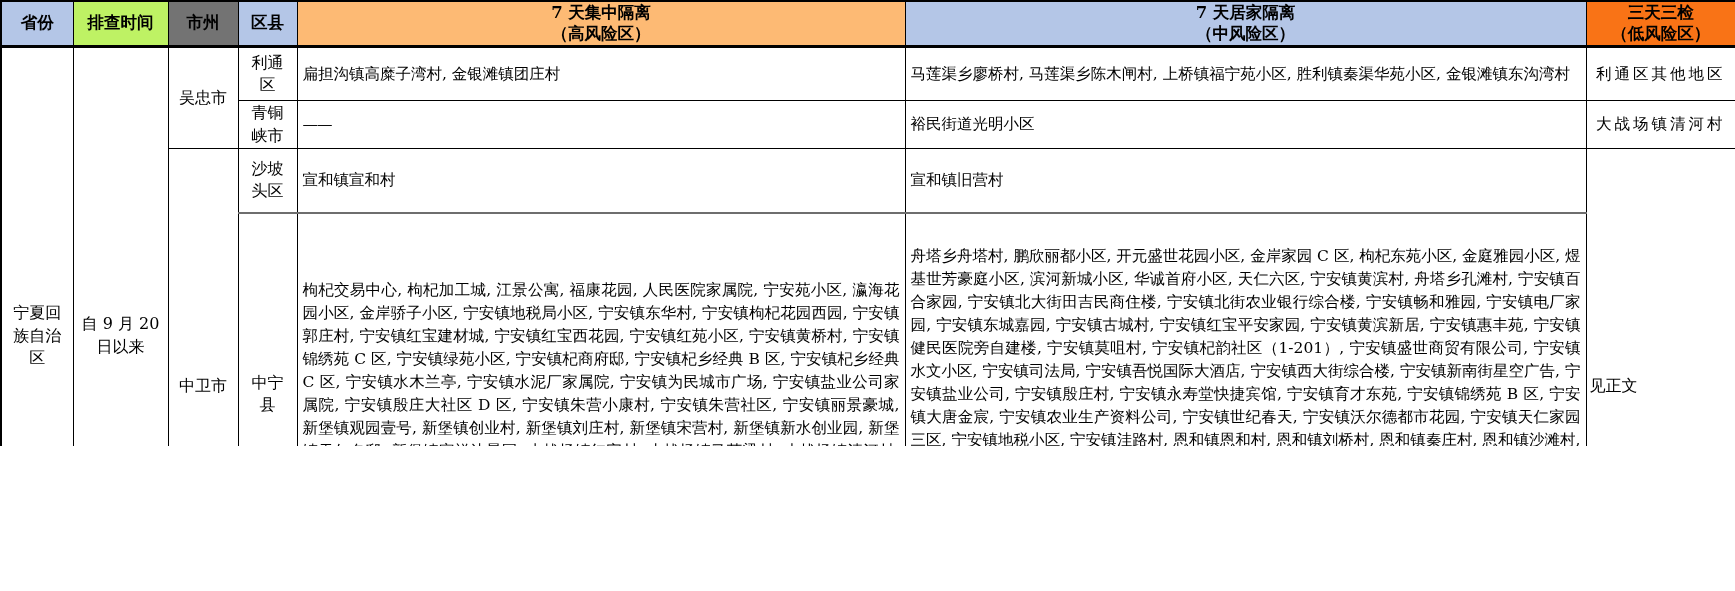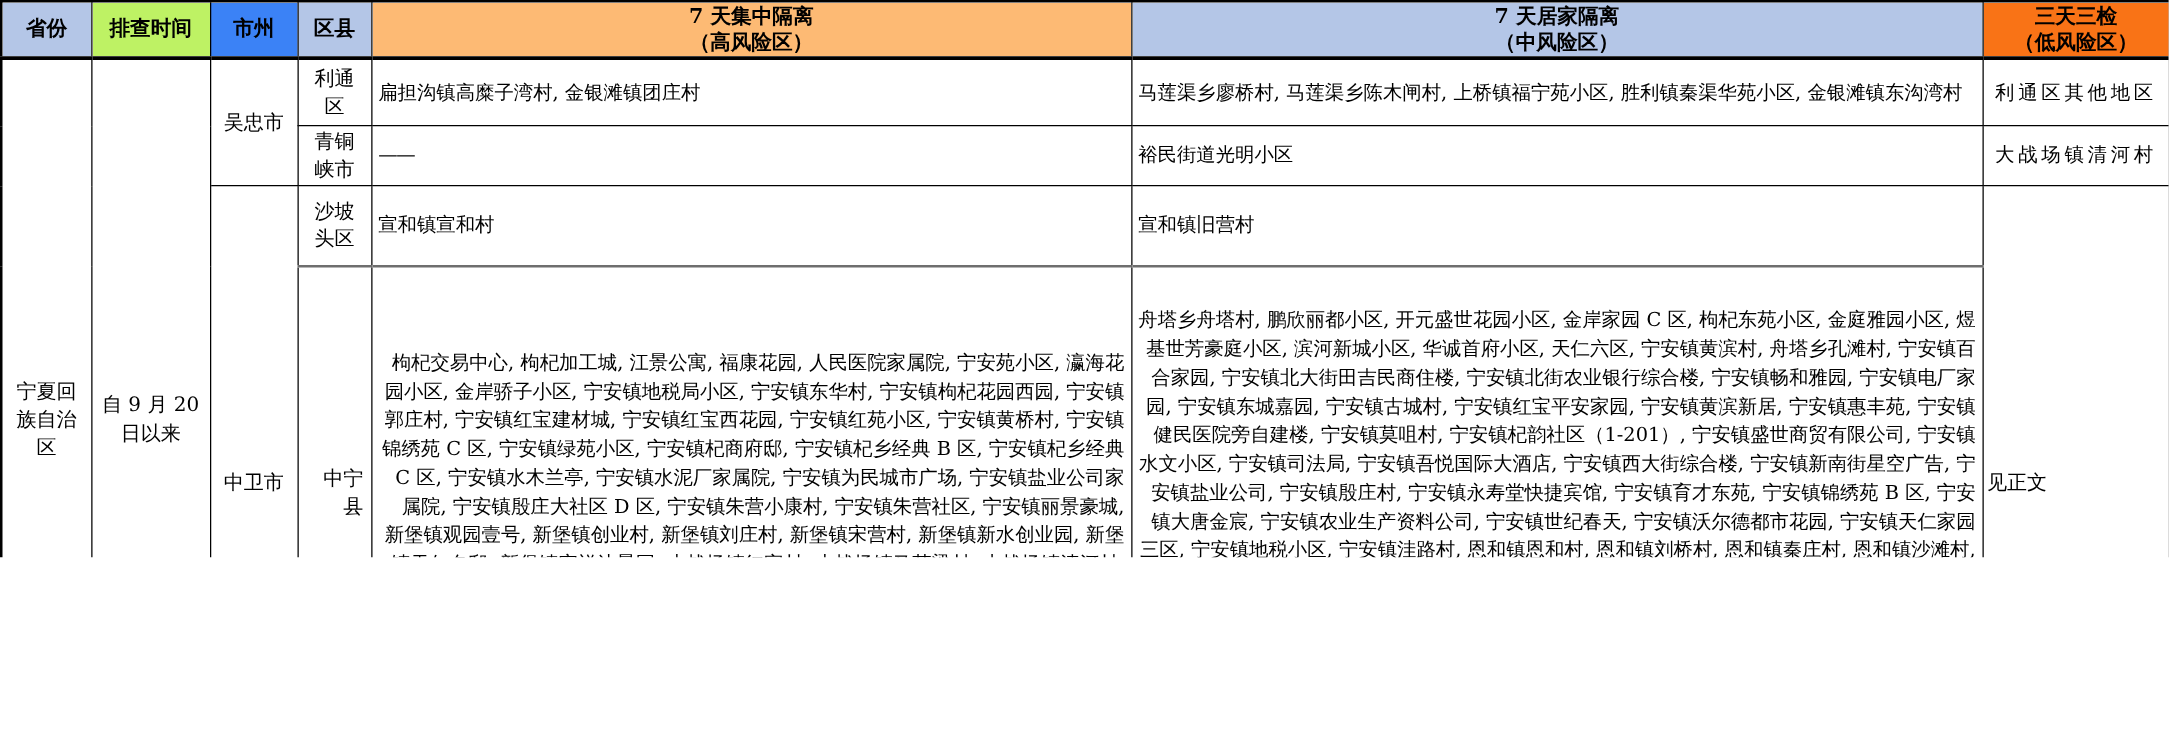--- a/index.html
+++ b/index.html
@@ -30,42 +30,42 @@
   td.seetext{
     text-align:left;font-size:16px;padding:1px 3px;letter-spacing:0;
   }
   td.dash{letter-spacing:-1px;}
   tr.hrow{height:42px;}
   tr.r1{height:54px;}
   tr.r2{height:41px;}
   tr.r3{height:64px;}
   tr.r4{height:363px;}
   tr.r5{height:27px;}
-  tr.r4 > td{border-top:2.5px solid #6e6e6e;text-align:right;}
+  tr.r4 > td{border-top:2.5px solid #6e6e6e;}
   tr.r5 > td{border-top:2.5px solid #808080;}
 </style>
 </head>
 <body>
 
 <div class="page">
   <table class="risk">
     <colgroup>
       <col style="width:72px">
         <col style="width:95px">
         <col style="width:70px">
       <col style="width:59px">
         <col style="width:608px">
         <col style="width:681px">
       <col style="width:150px">
     </colgroup>
     <thead>
       <tr class="hrow">
         <th style="background: rgb(180, 198, 231);">省份</th>
         <th style="background: #bef264;">排查时间</th>
-        <th style="background: #3b82f6;">市州</th>
+        <th style="background: #737373;">市州</th>
         <th style="background: rgb(180, 198, 231);">区县</th>
         <th style="background: #fdba74;">7 天集中隔离
 （高风险区）</th>
         <th style="background: rgb(180, 198, 231);">7 天居家隔离
 （中风险区）</th>
         <th style="background: #f97316;">三天三检
 （低风险区）</th>
       </tr>
     </thead>
     <tbody>

